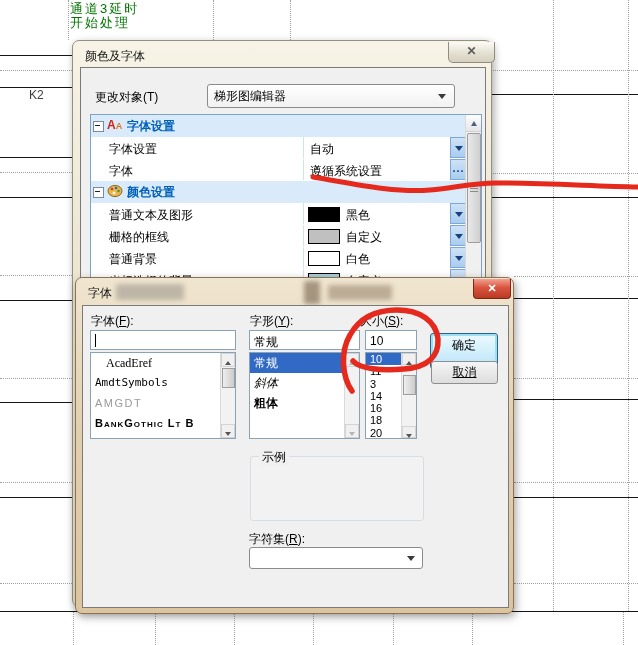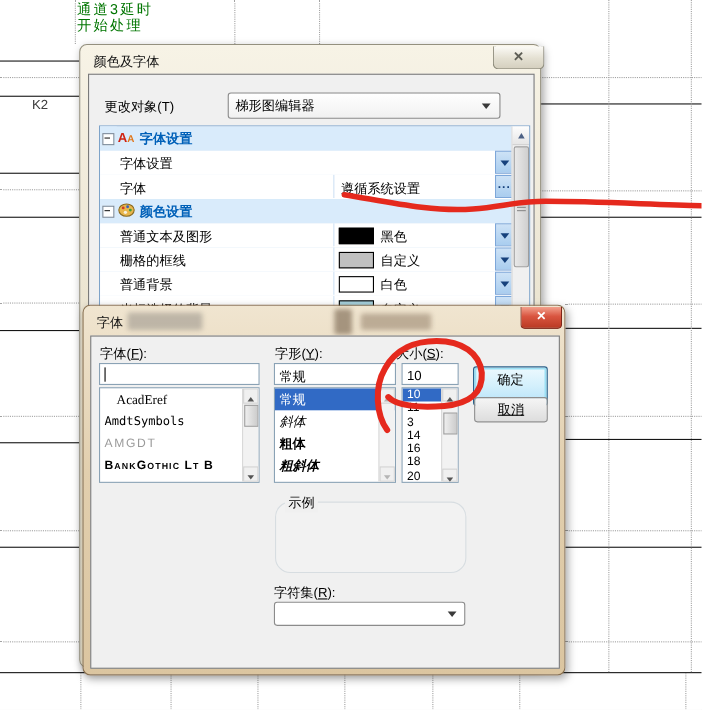--- a/index.html
+++ b/index.html
@@ -84,21 +84,21 @@
   .ls .b .tri-up,.ls .b .tri-down{border-left-width:3px;border-right-width:3px;margin-top:4px;
          border-bottom-width:4px;border-top-width:4px;}
   .ls .b.dis .tri-up{border-bottom-color:#b5b5b5;} .ls .b.dis .tri-down{border-top-color:#b5b5b5;}
   .ls .th{position:absolute;left:1px;width:11px;border:1px solid #9d9d9d;background:linear-gradient(90deg,#eee,#ccc);cursor:pointer;}
   
   .btn{position:absolute;text-align:center;border-radius:3px;cursor:pointer;box-sizing:border-box;}
   .btn-ok{background:linear-gradient(#edf9fe,#d4f0fc 48%,#b6e3f9);border:1px solid #2c628b;
           box-shadow:inset 0 0 0 2px #9ce0f4;line-height:22px;}
   .btn-cancel{background:linear-gradient(#f5f5f5,#ddd);border:1px solid #8e8e8e;line-height:21px;text-decoration:underline;}
   
-  .gbox{position:absolute;border:1px solid #d7dde1;border-radius:14px;background:#f2f2f2;}
+  .gbox{position:absolute;border:1px solid #d7dde1;border-radius:3px;background:#f2f2f2;}
   .gbox .legend{position:absolute;left:8px;top:-8px;background:#f0f0f0;padding:0 3px;}
   
   #anno{position:absolute;left:0;top:0;width:638px;height:645px;z-index:100;pointer-events:none;}
   .z10{z-index:10;} .z20{z-index:20;}
 </style>
 </head>
 <body>
 
 <div id="screen">
 
@@ -164,20 +164,23 @@
         <div class="pg-row sec" style="top:0">
           <span class="pg-expand">
               <i></i>
             </span>
           <span class="pg-icon icon-aa">A<small>A</small></span>
           <span class="pg-sec-label">字体设置</span>
         </div>
 
         <div class="pg-row" style="top:22px">
           <span class="pg-label">字体设置</span>
+          <div class="pg-val">
+            <span class="txt">自动</span>
+          </div>
           <div class="pg-btn"><i class="tri-down"></i></div>
         </div>
 
         <div class="pg-row" style="top:44px">
           <span class="pg-label">字体</span>
           <div class="pg-val">
             <span class="txt">遵循系统设置</span>
           </div>
           <div class="pg-btn">
             <span class="dots">...</span>
@@ -277,21 +280,20 @@
           <div class="b" style="top:0"><i class="tri-up" style="border-bottom-color:#555"></i></div>
           <div class="th" style="top:15px;height:18px"></div>
           <div class="b" style="bottom:0"><i class="tri-down" style="border-top-color:#555"></i></div>
         </div>
       </div>
 
       <div class="lbox" style="left:166px;top:46px;width:111px">
         <div class="li sel">常规</div>
         <div class="li it">斜体</div>
         <div class="li bd">粗体</div>
-        <div class="li bd it">粗斜体</div>
         <div class="ls">
           <div class="b dis" style="top:0"><i class="tri-up"></i></div>
           <div class="b dis" style="bottom:0"><i class="tri-down"></i></div>
         </div>
       </div>
 
       <div class="lbox" style="left:282px;top:46px;width:52px">
         <div class="li small sel">10</div>
         <div class="li small">11</div>
         <div class="li small">3</div>

